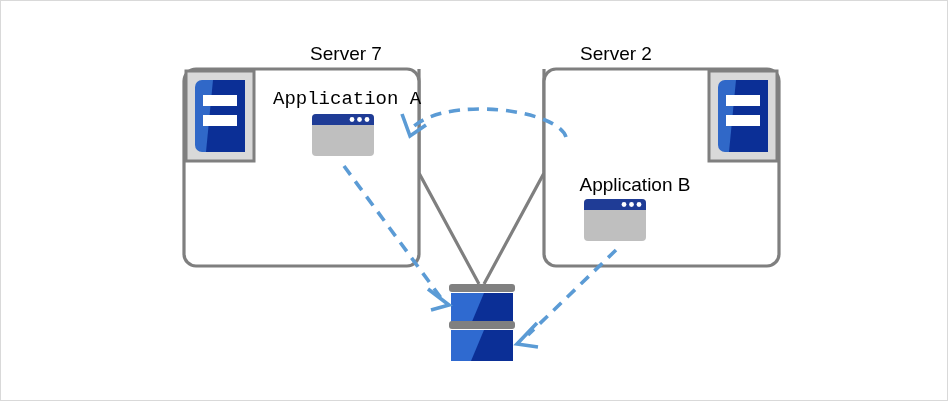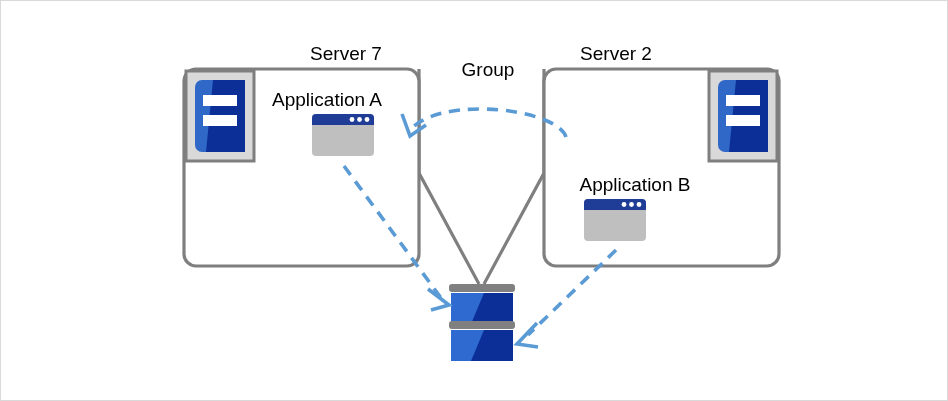--- a/index.html
+++ b/index.html
@@ -131,21 +131,20 @@
     <g>
       <path d="M 615 249 L 527 334" fill="none" stroke="#5b9bd5" stroke-width="3.6" stroke-dasharray="11 8" stroke-linecap="butt"></path>
       <path d="M 536 322 L 516 343 L 537 346" fill="none" stroke="#5b9bd5" stroke-width="3.6" stroke-linecap="butt" stroke-linejoin="miter"></path>
     </g>
   </svg>
 
   <div class="label label-server" style="left:283px; top:42px; width:124px;">Server 7</div>
 
   <div class="label label-server" style="left:553px; top:42px; width:124px;">Server 2</div>
 
-  <div class="label label-app" style="left:256px; top:88px; width:140px;">Application A</div>
+  <div class="label label-app" style="left:272px; top:88px; width:140px;font-family:Liberation Mono, monospace;">Application A</div>
 
   <div class="label label-app" style="left:544px; top:173px; width:140px;padding-left:20px;">Application B</div>
 
-  <div class="label label-transfer" style="left:432px; top:57px; width:110px;">Group</div>
 
 
 
 </div>
 
 </body></html>

